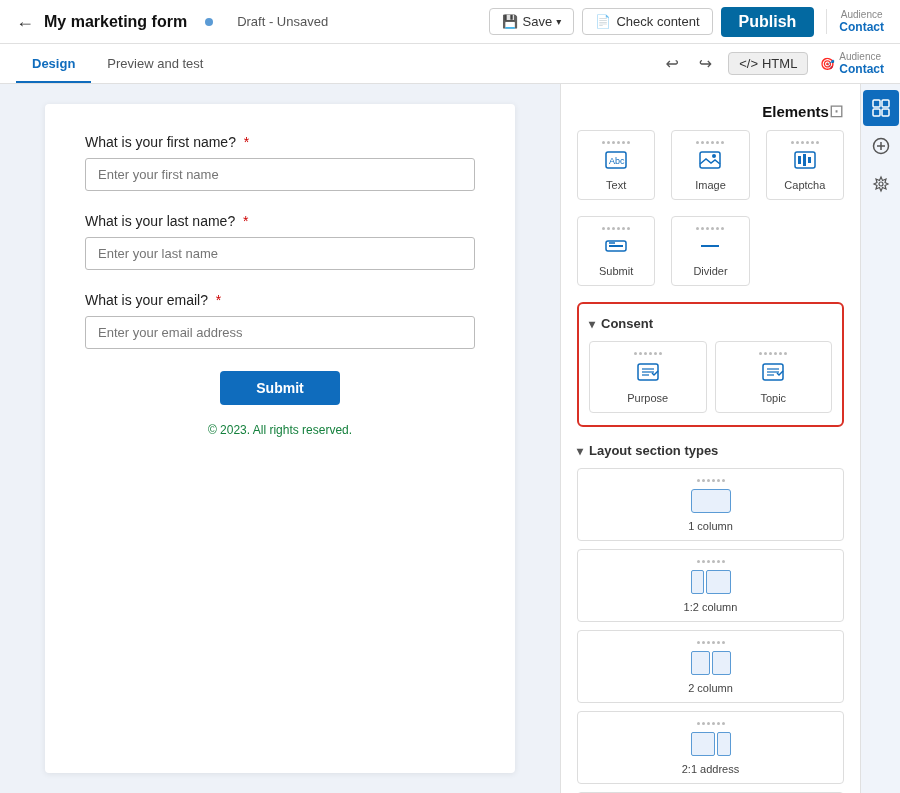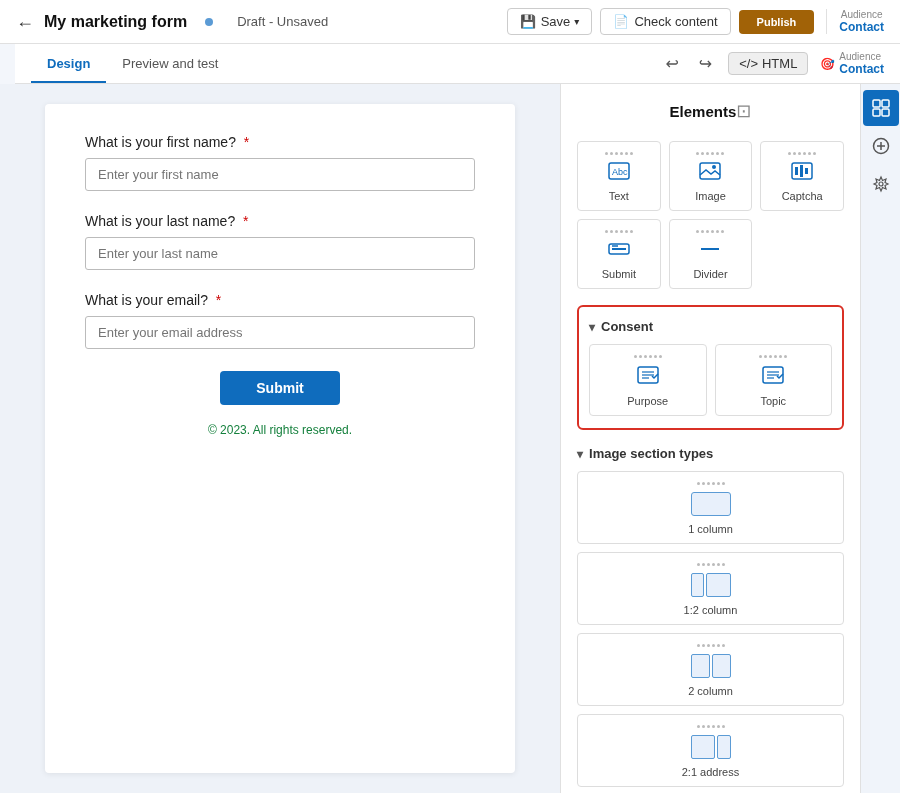--- a/index.html
+++ b/index.html
@@ -23,37 +23,36 @@
       display: flex; align-items: center; gap: 4px; border: 1px solid #ccc;
       background: #fff; padding: 5px 12px; border-radius: 4px; cursor: pointer;
       font-size: 13px; color: #333;
     }
     .check-content-btn {
       display: flex; align-items: center; gap: 5px; border: 1px solid #ccc;
       background: #fff; padding: 5px 12px; border-radius: 4px; cursor: pointer;
       font-size: 13px; color: #333;
     }
     .publish-btn {
-      background: #a16207; color: #fff; border: none;
+      background: #0369a1; color: #fff; border: none;
       padding: 6px 18px; border-radius: 4px; cursor: pointer;
-      font-size: 11px; font-weight: 600;
+      font-size: 16px; font-weight: 600;
     }
     .audience-box {
       display: flex; flex-direction: column; align-items: center;
       font-size: 11px; color: #555; border-left: 1px solid #e0e0e0; padding-left: 12px; margin-left: 4px;
     }
     .audience-label { color: #888; font-size: 10px; }
     .audience-value { font-size: 12px; font-weight: 600; color: #0f6cbd; }
 
     
     .tabs {
       display: flex; align-items: center; background: #fff;
       border-bottom: 1px solid #e0e0e0; padding: 0 16px; height: 40px;
       justify-content: space-between;
-      margin-left: 15px;
     }
     .tabs-left { display: flex; gap: 0; }
     .tab {
       padding: 10px 16px; font-size: 13px; cursor: pointer; color: #555;
       border-bottom: 2px solid transparent; margin-bottom: -1px;
     }
     .tab.active { color: #0f6cbd; border-bottom: 2px solid #0f6cbd; font-weight: 600; }
     .tabs-right { display: flex; align-items: center; gap: 12px; }
     .tab-icon { font-size: 16px; cursor: pointer; color: #555; padding: 4px; }
     .html-btn {
@@ -87,27 +86,27 @@
     .submit-btn {
       background: #0f6cbd; color: #fff; border: none;
       padding: 9px 36px; border-radius: 4px; font-size: 14px; font-weight: 600; cursor: pointer;
     }
     .copyright { text-align: center; font-size: 12px; color: #15803d; }
     .elements-panel {
       width: 300px; background: #fff; border-left: 1px solid #e0e0e0;
       overflow-y: auto; padding: 16px;
     }
     .panel-header {
-      display: flex; align-items: center; justify-content: center;
-      margin-bottom: 19px;
+      display: flex; align-items: center; justify-content: flex-end;
+      margin-bottom: 8px;
     }
     .panel-title { font-size: 15px; font-weight: 600; color: #111; }
     .panel-toggle { font-size: 18px; color: #888; cursor: pointer; }
 
-    .elements-grid { display: grid; grid-template-columns: 1fr 1fr 1fr; gap: 8px; margin-bottom: 16px; }
+    .elements-grid { display: grid; grid-template-columns: 1fr 1fr 1fr; gap: 16px; margin-bottom: 16px; }
     .element-card {
       border: 1px solid #ddd; border-radius: 4px; padding: 10px 6px 8px;
       display: flex; flex-direction: column; align-items: center; gap: 5px;
       cursor: pointer; background: #fff; position: relative;
     }
     .element-dots {
       display: flex; flex-wrap: wrap; gap: 2px; width: 28px; justify-content: center;
       margin-bottom: 2px;
     }
     .dot { width: 3px; height: 3px; background: #bbb; border-radius: 50%; }
@@ -389,21 +388,21 @@
               </svg>
           </span>
           <span class="element-label">Topic</span>
         </div>
       </div>
     </div>
 
     <div>
       <div class="section-header">
         <span class="section-chevron">▾</span>
-        <span>Image section types</span>
+        <span>Layout section types</span>
       </div>
       <div class="layout-grid">
 
         <div class="element-card">
           <div class="element-dots">
               <span class="dot"></span>
               <span class="dot"></span>
               <span class="dot"></span>
               <span class="dot"></span>
               <span class="dot"></span>

